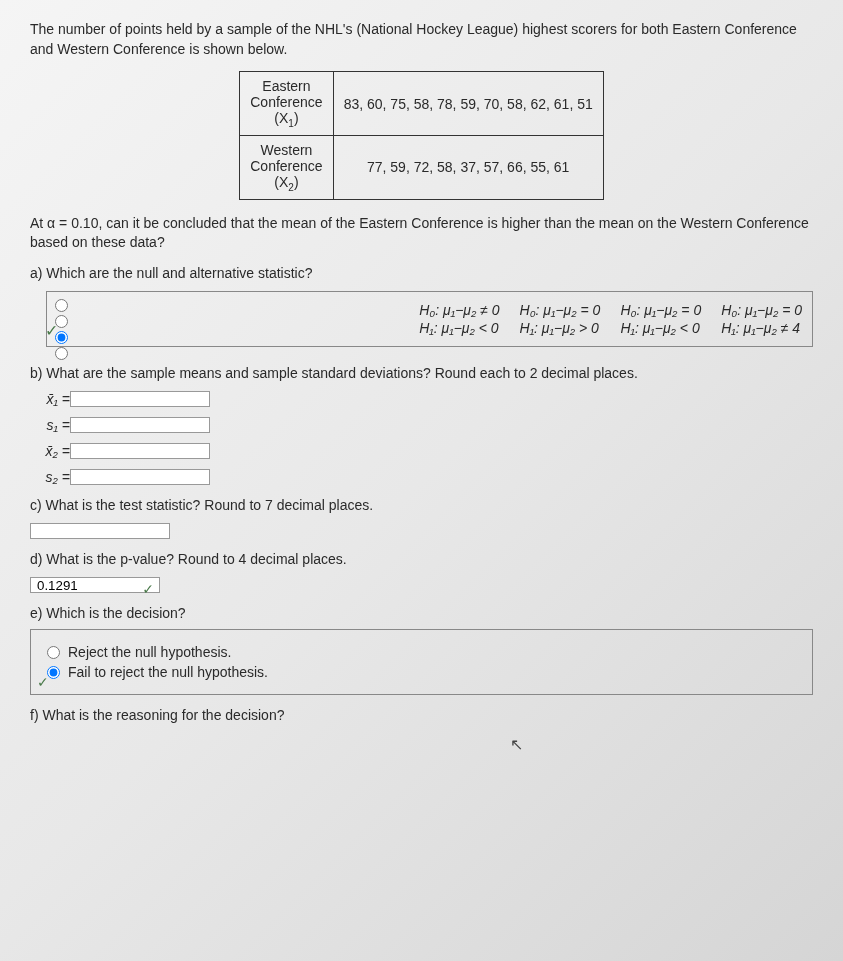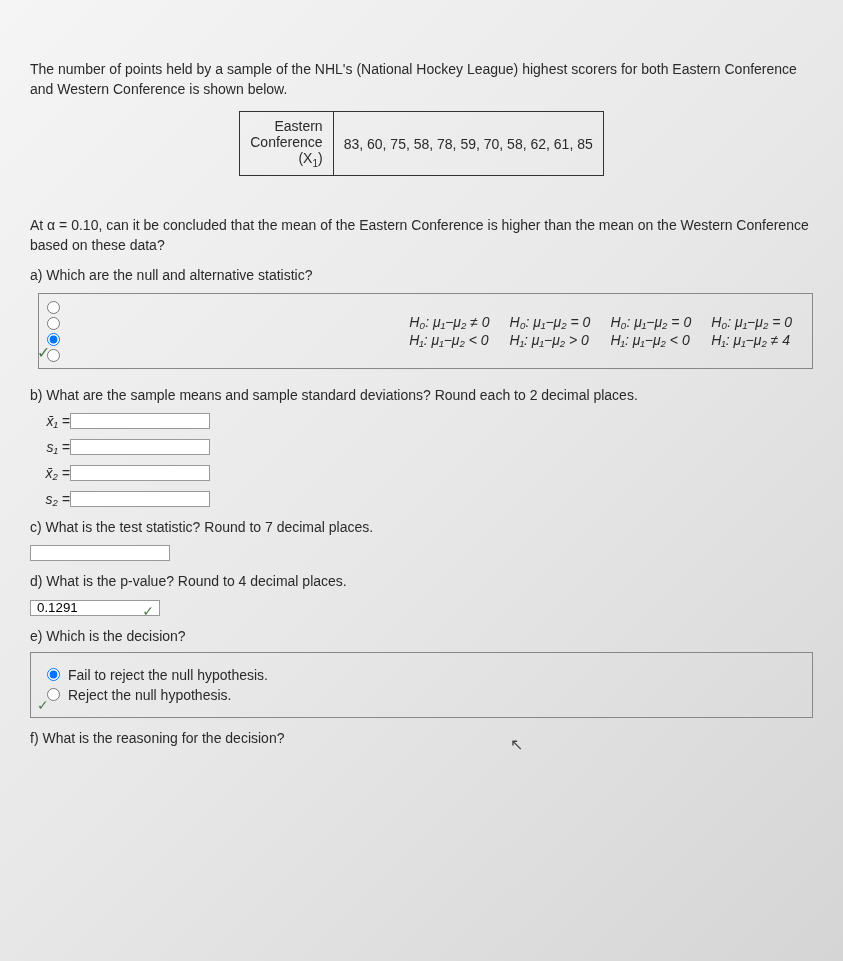--- a/index.html
+++ b/index.html
@@ -5,37 +5,37 @@
     * { box-sizing: border-box; margin: 0; padding: 0; }
     body {
       font-family: Arial, sans-serif;
       font-size: 14px;
       color: #2a2a2a;
       background: linear-gradient(135deg, #f5f5f5 0%, #e8e8e8 50%, #d5d5d5 100%);
       padding: 20px 30px;
       width: 843px;
       min-height: 961px;
     }
-    .problem-text { margin-bottom: 12px; line-height: 1.4; margin-top: 40px; }
+    .problem-text { margin-bottom: 12px; line-height: 1.4; }
     .data-table {
       border-collapse: collapse;
       margin: 8px auto 14px auto;
     }
     .data-table td {
       border: 1px solid #333;
       padding: 6px 10px;
       vertical-align: middle;
     }
-    .data-table .label-cell { text-align: right; }
+    .data-table .label-cell { text-align: center; }
     .data-table .data-cell { text-align: center; min-width: 200px; }
     .question { margin: 12px 0 8px 0; }
     .hypothesis-box {
       border: 1px solid #888;
-      padding: 20px;
-      margin: 10px 0 18px 8px;
+      padding: 10px;
+      margin: 10px 0 18px 16px;
       position: relative;
     }
     .radio-row {
       display: flex;
       align-items: center;
       margin: 3px 0;
     }
     .radio-row input[type="radio"] {
       margin-right: 16px;
       margin-left: 8px;
@@ -118,21 +118,25 @@
   </style>
 </head>
 <body>
 
 <div class="problem-text">The number of points held by a sample of the NHL's (National Hockey League) highest scorers for both Eastern Conference and Western Conference is shown below.</div>
 
 <table class="data-table">
   <tbody>
       <tr>
     <td class="label-cell">Eastern<br>Conference<br>(X<span class="sub">1</span>)</td>
-    <td class="data-cell">83, 60, 75, 58, 78, 59, 70, 58, 62, 61, 85</td>
+    <td class="data-cell">83, 60, 75, 58, 78, 59, 70, 58, 62, 61, 51</td>
+  </tr>
+  <tr>
+    <td class="label-cell">Western<br>Conference<br>(X<span class="sub">2</span>)</td>
+    <td class="data-cell">77, 59, 72, 58, 37, 57, 66, 55, 61</td>
   </tr>
 </tbody>
   </table>
 
 <div class="problem-text">At α = 0.10, can it be concluded that the mean of the Eastern Conference is higher than the mean on the Western Conference based on these data?</div>
 
 <div class="question">a) Which are the null and alternative statistic?</div>
 
 <div class="hypothesis-box">
   <div class="radios">
@@ -200,23 +204,23 @@
 <div class="input-row">
   <span class="pval-wrap">
     <input type="text" class="text-input pval" value="0.1291" style="">
     <span class="pval-check">✓</span>
   </span>
 </div>
 
 <div class="question">e) Which is the decision?</div>
 <div class="decision-box">
   <div class="decision-row">
+    <input type="radio" name="dec" style="">
+    <span>Reject the null hypothesis.</span>
+  </div>
+  <div class="decision-row">
     <input type="radio" name="dec" checked="" style="">
     <span>Fail to reject the null hypothesis.</span>
   </div>
-  <div class="decision-row">
-    <input type="radio" name="dec" style="">
-    <span>Reject the null hypothesis.</span>
-  </div>
   <span class="decision-check">✓</span>
 </div>
 
 <div class="question">f) What is the reasoning for the decision?</div>
 
 </body></html>

